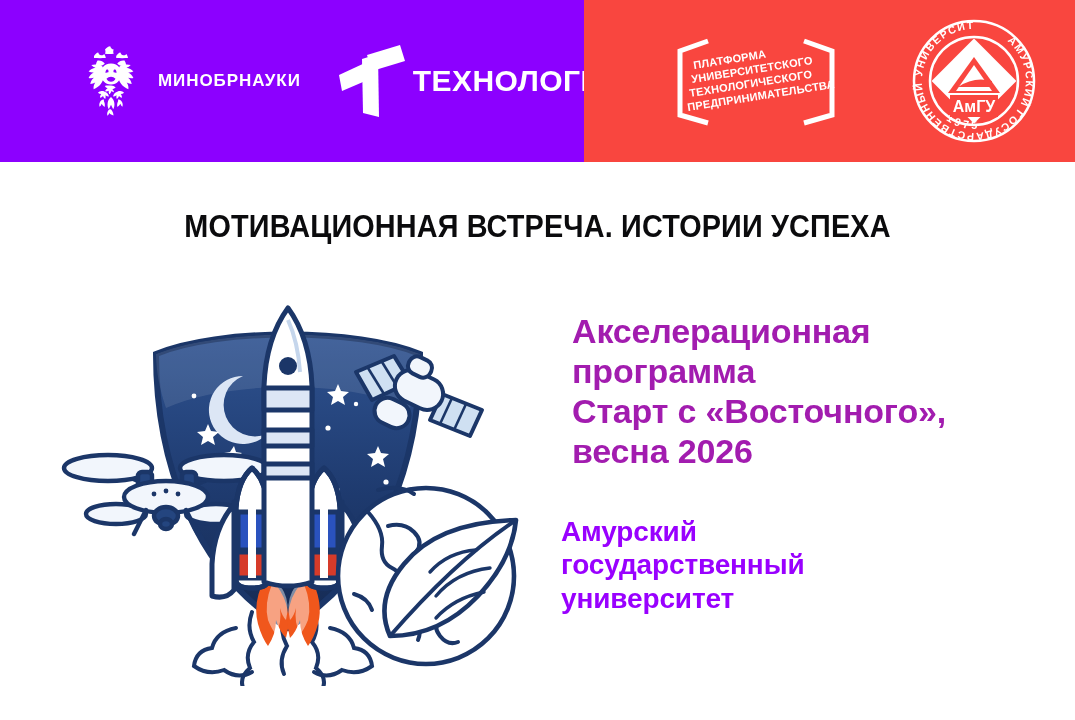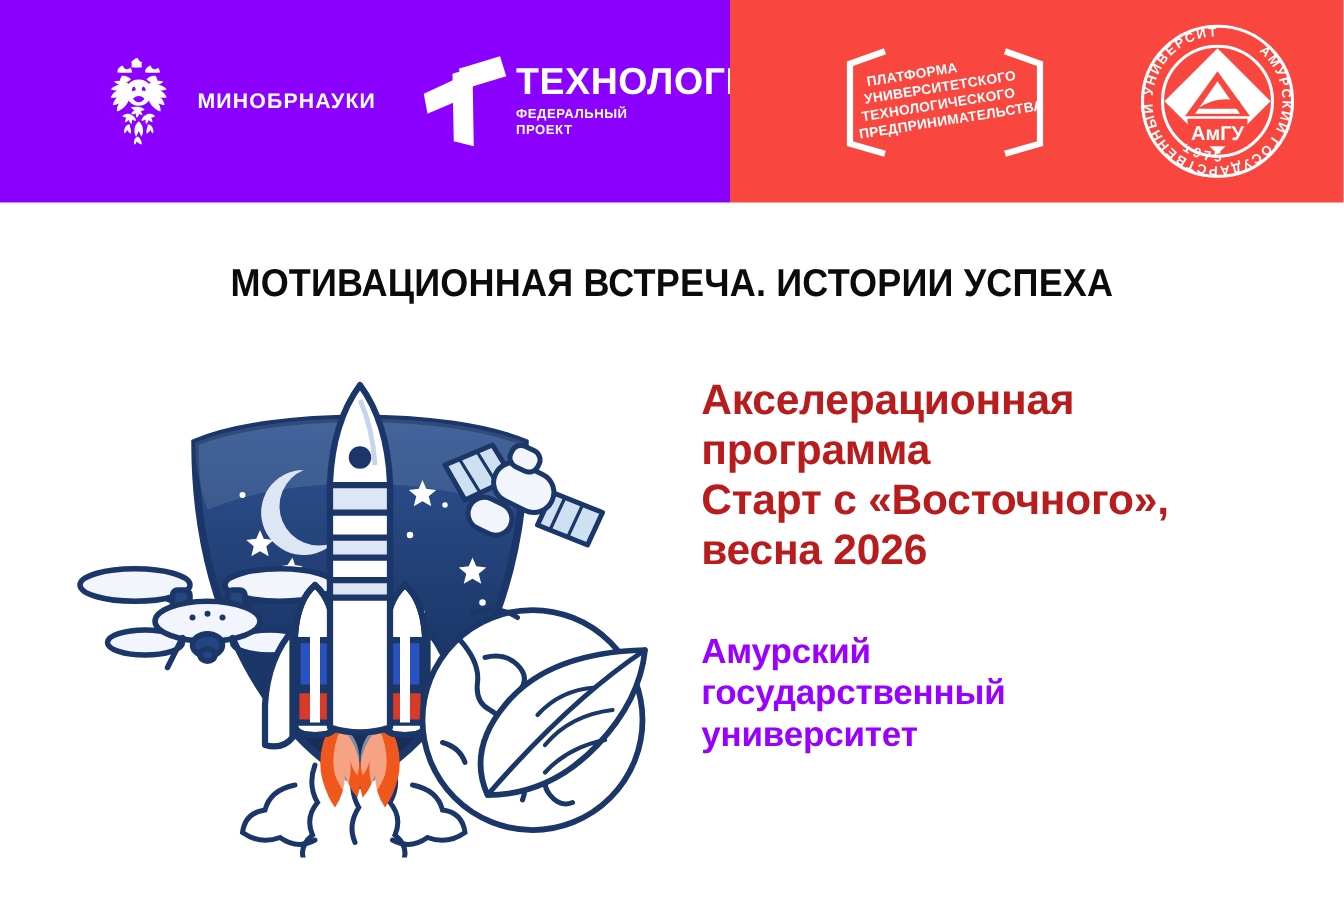--- a/index.html
+++ b/index.html
@@ -42,22 +42,22 @@
     transform:scaleX(.93);transform-origin:center top;
     white-space:nowrap;
   }
 
   
   .illustration{position:absolute;left:38px;top:276px;width:500px;height:410px;}
 
   
   .right-col{position:absolute;left:561px;top:300px;width:470px;}
   .program-title{
-    color:#b91c1c;font-weight:bold;font-size:34px;line-height:1.18;
-    letter-spacing:-.005em;white-space:pre-line;margin:0;
+    color:#a21caf;font-weight:bold;font-size:34px;line-height:1.18;
+    letter-spacing:-.005em;white-space:pre-line;margin:11px;
   }
   .university{
     color:#9900FF;font-weight:bold;font-size:28px;line-height:1.18;
     letter-spacing:-.005em;white-space:pre-line;margin:0;margin-top:44px;
   }
 </style>
 </head>
 <body>
 
 <div class="poster">
@@ -108,24 +108,20 @@
               <polygon points="30,14 63,4 68,20 35,30"></polygon>
 
               <polygon points="2,34 30,21 33,38 5,50"></polygon>
 
               <polygon points="25,18 41,13 42,76 26,72"></polygon>
             </g>
           </svg>
         </span>
         <div class="tehno-text">
           <div class="tehno-title">ТЕХНОЛОГИИ</div>
-          <div class="tehno-sub">
-            <div>ФЕДЕРАЛЬНЫЙ</div>
-            <div>ПРОЕКТ</div>
-          </div>
         </div>
       </div>
     </div>
 
     <div class="banner-red">
 
       <span class="platform">
         <svg viewBox="0 0 168 92" width="168" height="92" aria-hidden="true">
           <g fill="none" stroke="#ffffff" stroke-width="5">
 

